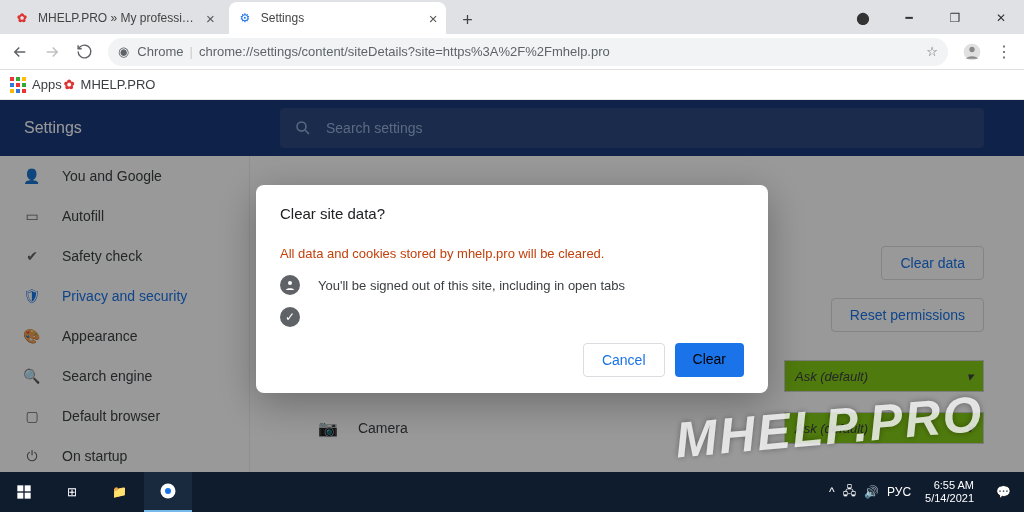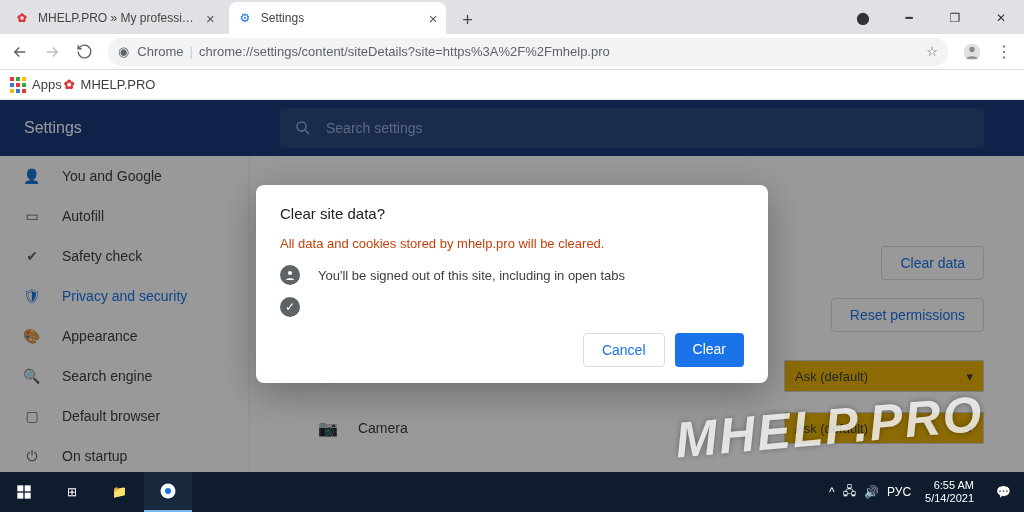--- a/index.html
+++ b/index.html
@@ -29,31 +29,31 @@
   .sb { width:250px; background:#fff; overflow-y:auto; border-right:1px solid #eee; }
   .sbi { display:flex; align-items:center; height:40px; padding-left:22px; color:#3c4043; font-size:14px; gap:20px; }
   .sbi.active { color:#1a73e8; font-weight:500; }
   .sbi .ic { width:20px; display:flex; justify-content:center; color:#5f6368; }
   .sbi.active .ic { color:#1a73e8; }
   .main { flex:1; background:#fff; overflow-y:auto; padding:30px 40px; position:relative; }
   .actionrow { display:flex; justify-content:flex-end; gap:12px; margin-bottom:18px; margin-top:60px; }
   .pillbtn { border:1px solid #dadce0; border-radius:4px; padding:8px 18px; color:#1a73e8; font-size:14px; background:#fff; }
   .permrow { display:flex; align-items:center; height:52px; gap:20px; padding-left:28px; }
   .permrow .label { flex:1; color:#3c4043; font-size:14px; }
-  .permsel { width:200px; height:32px; border:1px solid #d0d0d0; background:#eab308; display:flex; align-items:center; justify-content:space-between; padding:0 10px; font-size:13px; color:#3c4043; }
+  .permsel { width:200px; height:32px; border:1px solid #d0d0d0; background:#84cc16; display:flex; align-items:center; justify-content:space-between; padding:0 10px; font-size:13px; color:#3c4043;font-style:italic; }
   .overlay { position:absolute; top:0; left:0; right:0; bottom:0; background:rgba(0,0,0,0.4); }
   .dialog { position:absolute; top:185px; left:256px; width:512px; background:#fff; border-radius:8px; box-shadow:0 10px 40px rgba(0,0,0,0.3); padding:20px 24px 16px; }
-  .dlg-title { font-size:15px; color:#202124; margin-bottom:14px; }
+  .dlg-title { font-size:15px; color:#202124; margin-bottom:24px; }
   .dlg-body { font-size:13px; color:#c2410c; margin-bottom:14px; }
   .dlg-row { display:flex; align-items:center; gap:18px; margin-bottom:12px; font-size:13px; color:#3c4043; }
   .dlg-row .ic { width:20px; height:20px; border-radius:50%; background:#5f6368; color:#fff; display:flex; align-items:center; justify-content:center; font-size:12px; }
   .dlg-actions { display:flex; justify-content:flex-end; gap:10px; margin-top:16px; }
   .btn { border-radius:4px; padding:8px 18px; font-size:14px; }
   .btn.sec { border:1px solid #dadce0; background:#fff; color:#1a73e8; }
-  .btn.pri { border:none; background:#1a73e8; color:#ffffff; }
+  .btn.pri { border:none; background:#1a73e8; color:#000000; }
   .watermark { position:absolute; bottom:56px; right:40px; font-size:50px; font-weight:700; color:rgba(255,255,255,0.8); text-shadow:0 0 6px rgba(0,0,0,0.35); transform:rotate(-5deg); letter-spacing:2px; pointer-events:none; font-style:italic; }
   .taskbar { position:absolute; bottom:0; left:0; right:0; height:40px; background:#0f1c2e; display:flex; align-items:center; color:#fff; font-size:12px; }
   .tbtn { width:48px; height:40px; display:flex; align-items:center; justify-content:center; }
   .tbtn.active { border-bottom:2px solid #76b9ed; background:#1a2a3e; }
   .tray { margin-left:auto; display:flex; align-items:center; height:40px; gap:8px; padding-right:4px; }
   .clock { text-align:right; font-size:11px; line-height:13px; padding:0 6px; }
   ::-webkit-scrollbar { width:16px; }
   ::-webkit-scrollbar-thumb { background:#bfc2c6; }
   ::-webkit-scrollbar-track { background:#f1f1f1; }
 </style>

